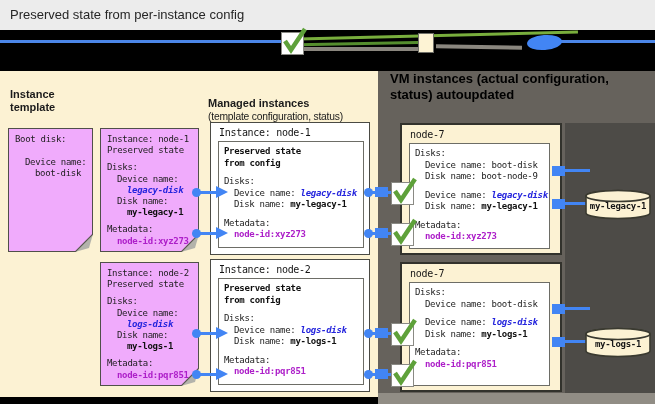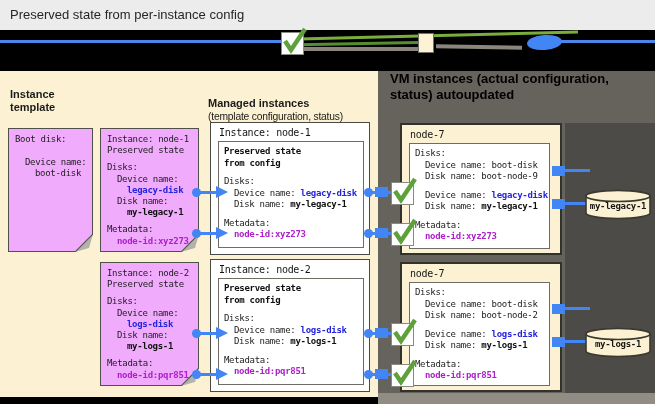--- a/index.html
+++ b/index.html
@@ -23,21 +23,21 @@
   .colhead .reg{font-weight:normal;font-size:10.3px;letter-spacing:-0.2px;}
   
   .mono{font-family:"DejaVu Sans Mono",monospace;font-size:9px;letter-spacing:-0.3px;
         color:#1c1c1c;}
   .docbox{position:absolute;background:#f0abfc;border:1px solid #50504a;z-index:2;
           padding:5px 0 0 6px;box-sizing:border-box;}
   .l{line-height:11.2px;white-space:nowrap;}
   .i1{padding-left:10px;} .i2{padding-left:20px;}
   .gap{height:6px;} .gap2{height:7px;}
   .b{font-weight:bold;color:#101010;}
-  .blue{color:#2424dd;} .magenta{color:#ad1fc9;}
+  .blue{color:#2424dd;font-style:italic;} .magenta{color:#ad1fc9;}
   .fold{position:absolute;right:-1px;bottom:-1px;}
   .outerbox{position:absolute;background:#fff;border:1px solid #4a4a44;z-index:2;
             box-sizing:border-box;}
   .mi-title{position:absolute;left:8px;top:4px;font-size:10px;letter-spacing:-0.3px;
             font-family:"DejaVu Sans Mono",monospace;color:#141414;white-space:nowrap;}
   .innerbox{position:absolute;background:#fff;border:1px solid #6d6d66;
             box-sizing:border-box;padding:4px 0 0 5px;}
   .innerbox .l{line-height:11.5px;}
   .vmbox{position:absolute;background:#fcf2d3;border:2px solid #32322c;z-index:2;
          box-sizing:border-box;}
@@ -202,21 +202,20 @@
       <div class="l">Metadata:</div>
       <div class="l i1 b magenta">node-id:pqr851</div>
     </div>
   </div>
 
   <div class="vmbox" style="left:400px;top:262px;width:162px;height:130px;">
     <div class="mi-title">node-7</div>
     <div class="innerbox mono" style="left:7px;top:18px;width:141px;height:104px;">
       <div class="l">Disks:</div>
       <div class="l i1">Device name: boot-disk</div>
-      <div class="l i1">Disk name: boot-node-2</div>
       <div class="gap2"></div>
       <div class="l i1"><span>Device name:</span> <span class="b blue">logs-disk</span></div>
       <div class="l i1"><span>Disk name:</span> <span class="b">my-logs-1</span></div>
       <div class="gap2"></div>
       <div class="l">Metadata:</div>
       <div class="l i1 b magenta">node-id:pqr851</div>
     </div>
   </div>
 
   <div class="bdot" style="left:192px;top:188px;"></div>

